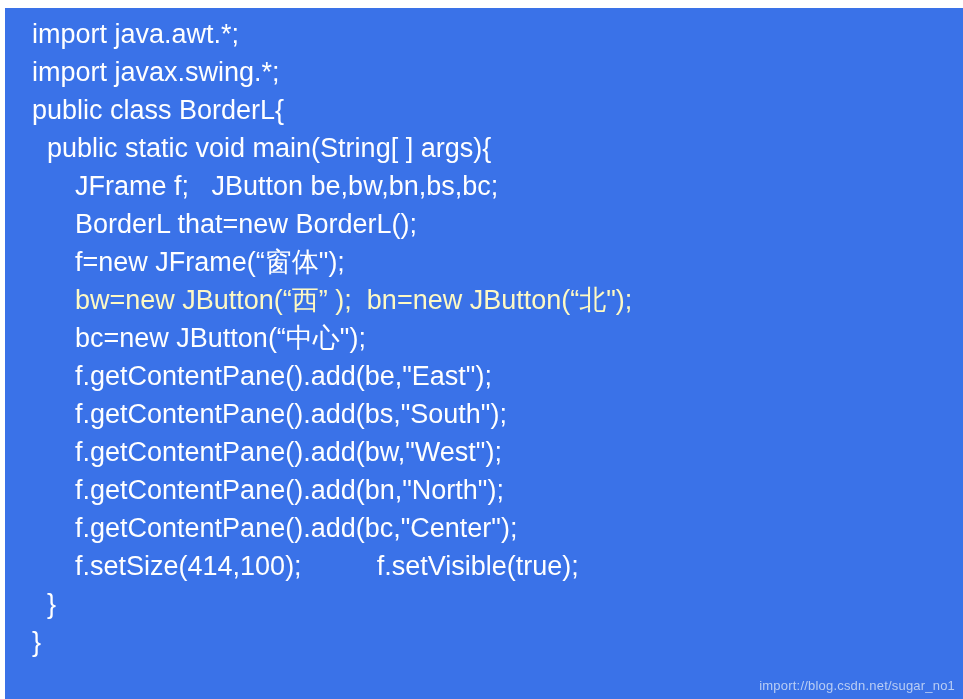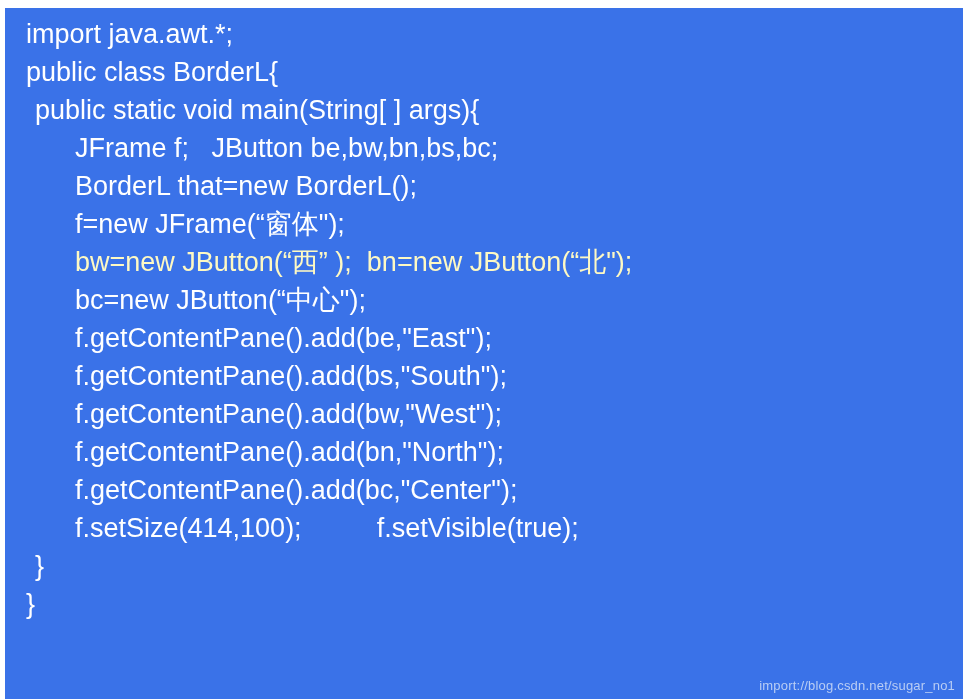--- a/index.html
+++ b/index.html
@@ -49,22 +49,22 @@
     white-space: pre;
     color: #ffffff;
     font-family: "Liberation Sans", "DejaVu Sans", sans-serif;
     font-size: 27px;
     font-weight: 400;
     letter-spacing: 0px;
     padding-left: 15px;
   }
 
   
-  .ind-0 { padding-left: 21px; }
-  .ind-1 { padding-left: 30px; }
+  .ind-0 { padding-left: 27px; }
+  .ind-1 { padding-left: 42px; }
   .ind-2 { padding-left: 70px; }
 
   .code-line:first-child { margin-top: 7px; }
 
   #watermark {
     position: absolute;
     right: 8px;
     bottom: 6px;
     color: #b9cdf4;
     font-family: "Liberation Sans", "DejaVu Sans", sans-serif;
@@ -76,20 +76,21 @@
 </style>
 </head>
 <body>
 
 <div id="screenshot">
 
   <div id="code-slide" style="background: rgb(58, 114, 232);">
 
     <div id="code-block">
         <div class="code-line ind-0" style="color: rgb(255, 255, 255);">import java.awt.*;</div>
+        <div class="code-line ind-0" style="color: rgb(255, 255, 255);">import javax.swing.*;</div>
         <div class="code-line ind-0" style="color: rgb(255, 255, 255);">public class BorderL{</div>
         <div class="code-line ind-1" style="color: rgb(255, 255, 255);">public static void main(String[ ] args){</div>
         <div class="code-line ind-2" style="color: rgb(255, 255, 255);">JFrame f;   JButton be,bw,bn,bs,bc;</div>
         <div class="code-line ind-2" style="color: rgb(255, 255, 255);">BorderL that=new BorderL();</div>
         <div class="code-line ind-2" style="color: rgb(255, 255, 255);">f=new JFrame(“窗体");</div>
         <div class="code-line ind-2" style="color: #fef9c3;">bw=new JButton(“西” );  bn=new JButton(“北");</div>
         <div class="code-line ind-2" style="color: rgb(255, 255, 255);">bc=new JButton(“中心");</div>
         <div class="code-line ind-2" style="color: rgb(255, 255, 255);">f.getContentPane().add(be,"East");</div>
         <div class="code-line ind-2" style="color: rgb(255, 255, 255);">f.getContentPane().add(bs,"South");</div>
         <div class="code-line ind-2" style="color: rgb(255, 255, 255);">f.getContentPane().add(bw,"West");</div>

